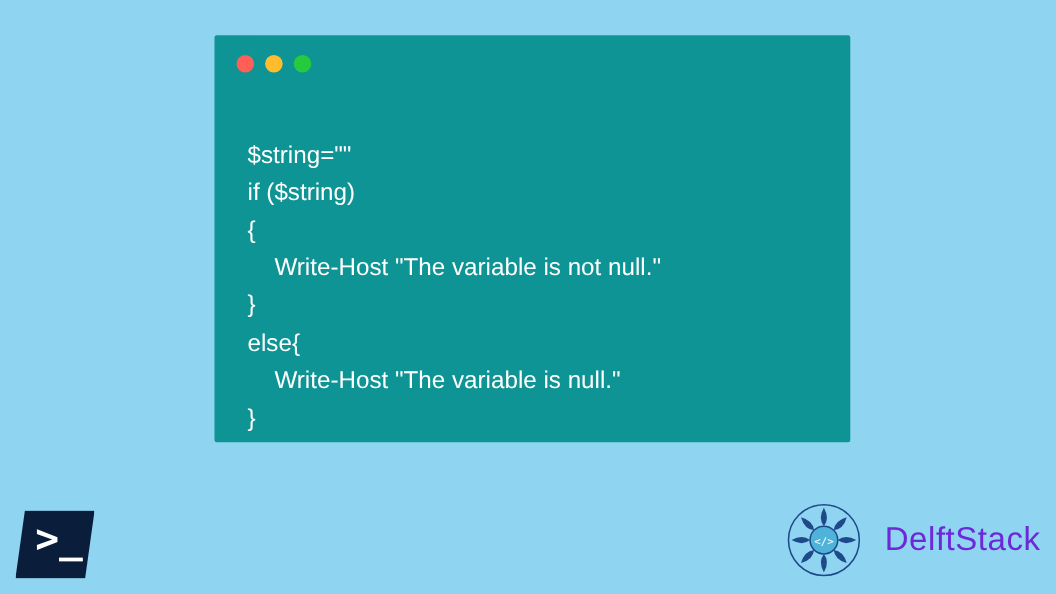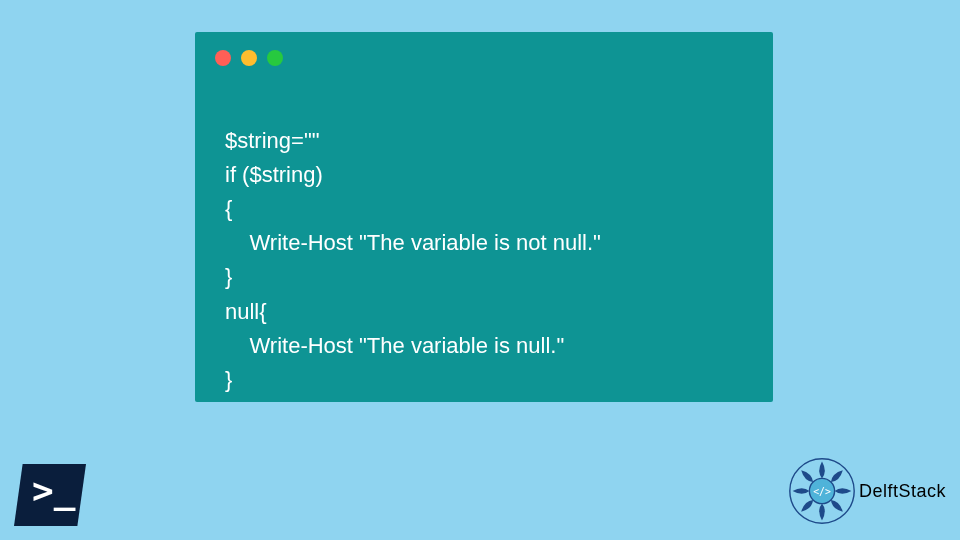--- a/index.html
+++ b/index.html
@@ -75,43 +75,43 @@
     bottom: 14px;
     display: flex;
     align-items: center;
   }
   .ds-mandala {
     width: 70px;
     height: 70px;
     position: relative;
   }
   .ds-text {
-    color: #000000;
-    font-size: 18px;
+    color: #6d28d9;
+    font-size: 30px;
     font-weight: 500;
     letter-spacing: 0.5px;
-    margin-left: 2px;
+    margin-left: 20px;
   }
 </style>
 </head>
 <body>
 
 <div class="code-window">
   <div class="window-dots">
     <div class="dot dot-red"></div>
     <div class="dot dot-yellow"></div>
     <div class="dot dot-green"></div>
   </div>
   <div class="code-content">
 <span>$string=""</span>
 <span>if ($string)</span>
 <span>{</span>
 <span>    Write-Host "The variable is not null."</span>
 <span>}</span>
-<span>null{</span>
+<span>else{</span>
 <span>    Write-Host "The variable is null."</span>
 <span>}</span></div>
 </div>
 
 <div class="ps-icon">
   <div class="ps-shape">
     <div class="ps-text">&gt;_</div>
   </div>
 </div>
 

